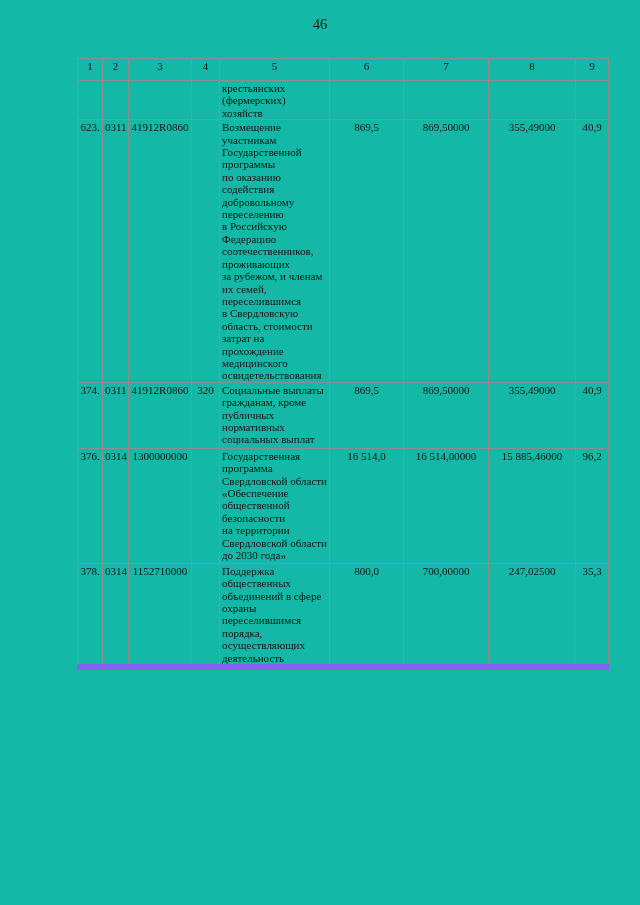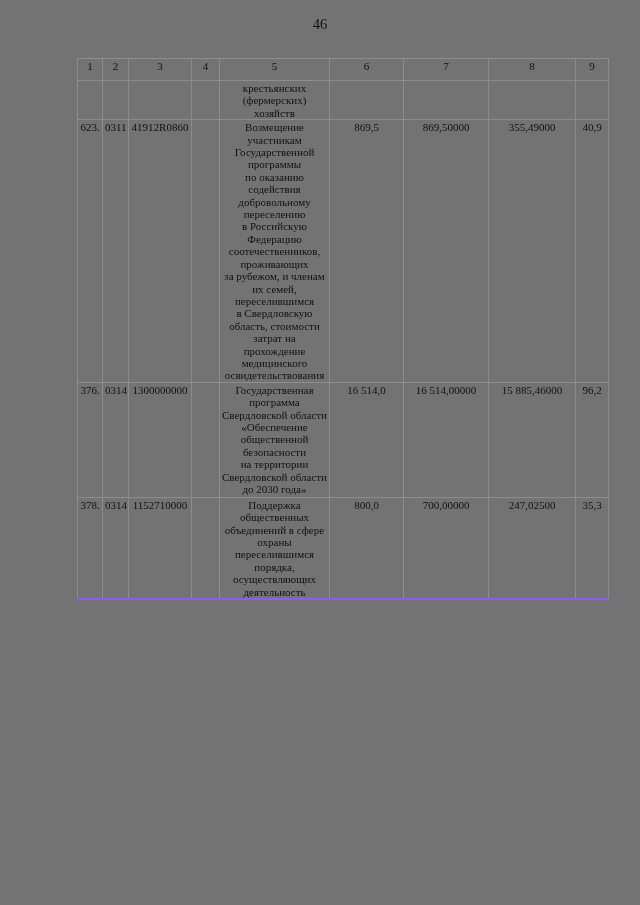--- a/index.html
+++ b/index.html
@@ -4,21 +4,21 @@
 <style>
   html, body {
     margin: 0;
     padding: 0;
     background: #ffffff;
   }
   .page {
     position: relative;
     width: 640px;
     height: 905px;
-    background: #737373;
+    background: #14b8a6;
     font-family: "Liberation Serif", "DejaVu Serif", serif;
     color: #111111;
     overflow: hidden;
   }
   .page-number {
     position: absolute;
     top: 16px;
     left: 0;
     width: 100%;
     text-align: center;
@@ -37,33 +37,33 @@
     color: #111111;
   }
   table.budget-table td, table.budget-table th {
     border: 1px solid #8d8d8d;
     padding: 1px 2px 0 2px;
     vertical-align: top;
     overflow: hidden;
     font-weight: normal;
   }
   table.budget-table tr.last-row td {
-    border-bottom: 2px solid #8b5cf6;
+    border-bottom: 6px solid #8b5cf6;
   }
   th.hcell {
     text-align: center;
     vertical-align: middle;
     padding: 0;
   }
   td.num {
     text-align: center;
     white-space: nowrap;
   }
   td.name {
-    text-align: center;
+    text-align: left;
     padding-left: 3px;
     white-space: pre-line;
   }
 </style>
 </head>
 <body>
 
 <div class="page">
   <div class="page-number">46</div>
 
@@ -128,20 +128,35 @@
 в Свердловскую
 область, стоимости
 затрат на прохождение
 медицинского
 освидетельствования</td>
         <td class="num">869,5</td>
         <td class="num">869,50000</td>
         <td class="num">355,49000</td>
         <td class="num">40,9</td>
       </tr>
+      <tr style="height:66px">
+        <td class="num">374.</td>
+        <td class="num">0311</td>
+        <td class="num">41912R0860</td>
+        <td class="num">320</td>
+        <td class="name">Социальные выплаты
+гражданам, кроме
+публичных
+нормативных
+социальных выплат</td>
+        <td class="num">869,5</td>
+        <td class="num">869,50000</td>
+        <td class="num">355,49000</td>
+        <td class="num">40,9</td>
+      </tr>
       <tr style="height:115px">
         <td class="num">376.</td>
         <td class="num">0314</td>
         <td class="num">1300000000</td>
         <td class="num"></td>
         <td class="name">Государственная
 программа
 Свердловской области
 «Обеспечение
 общественной

